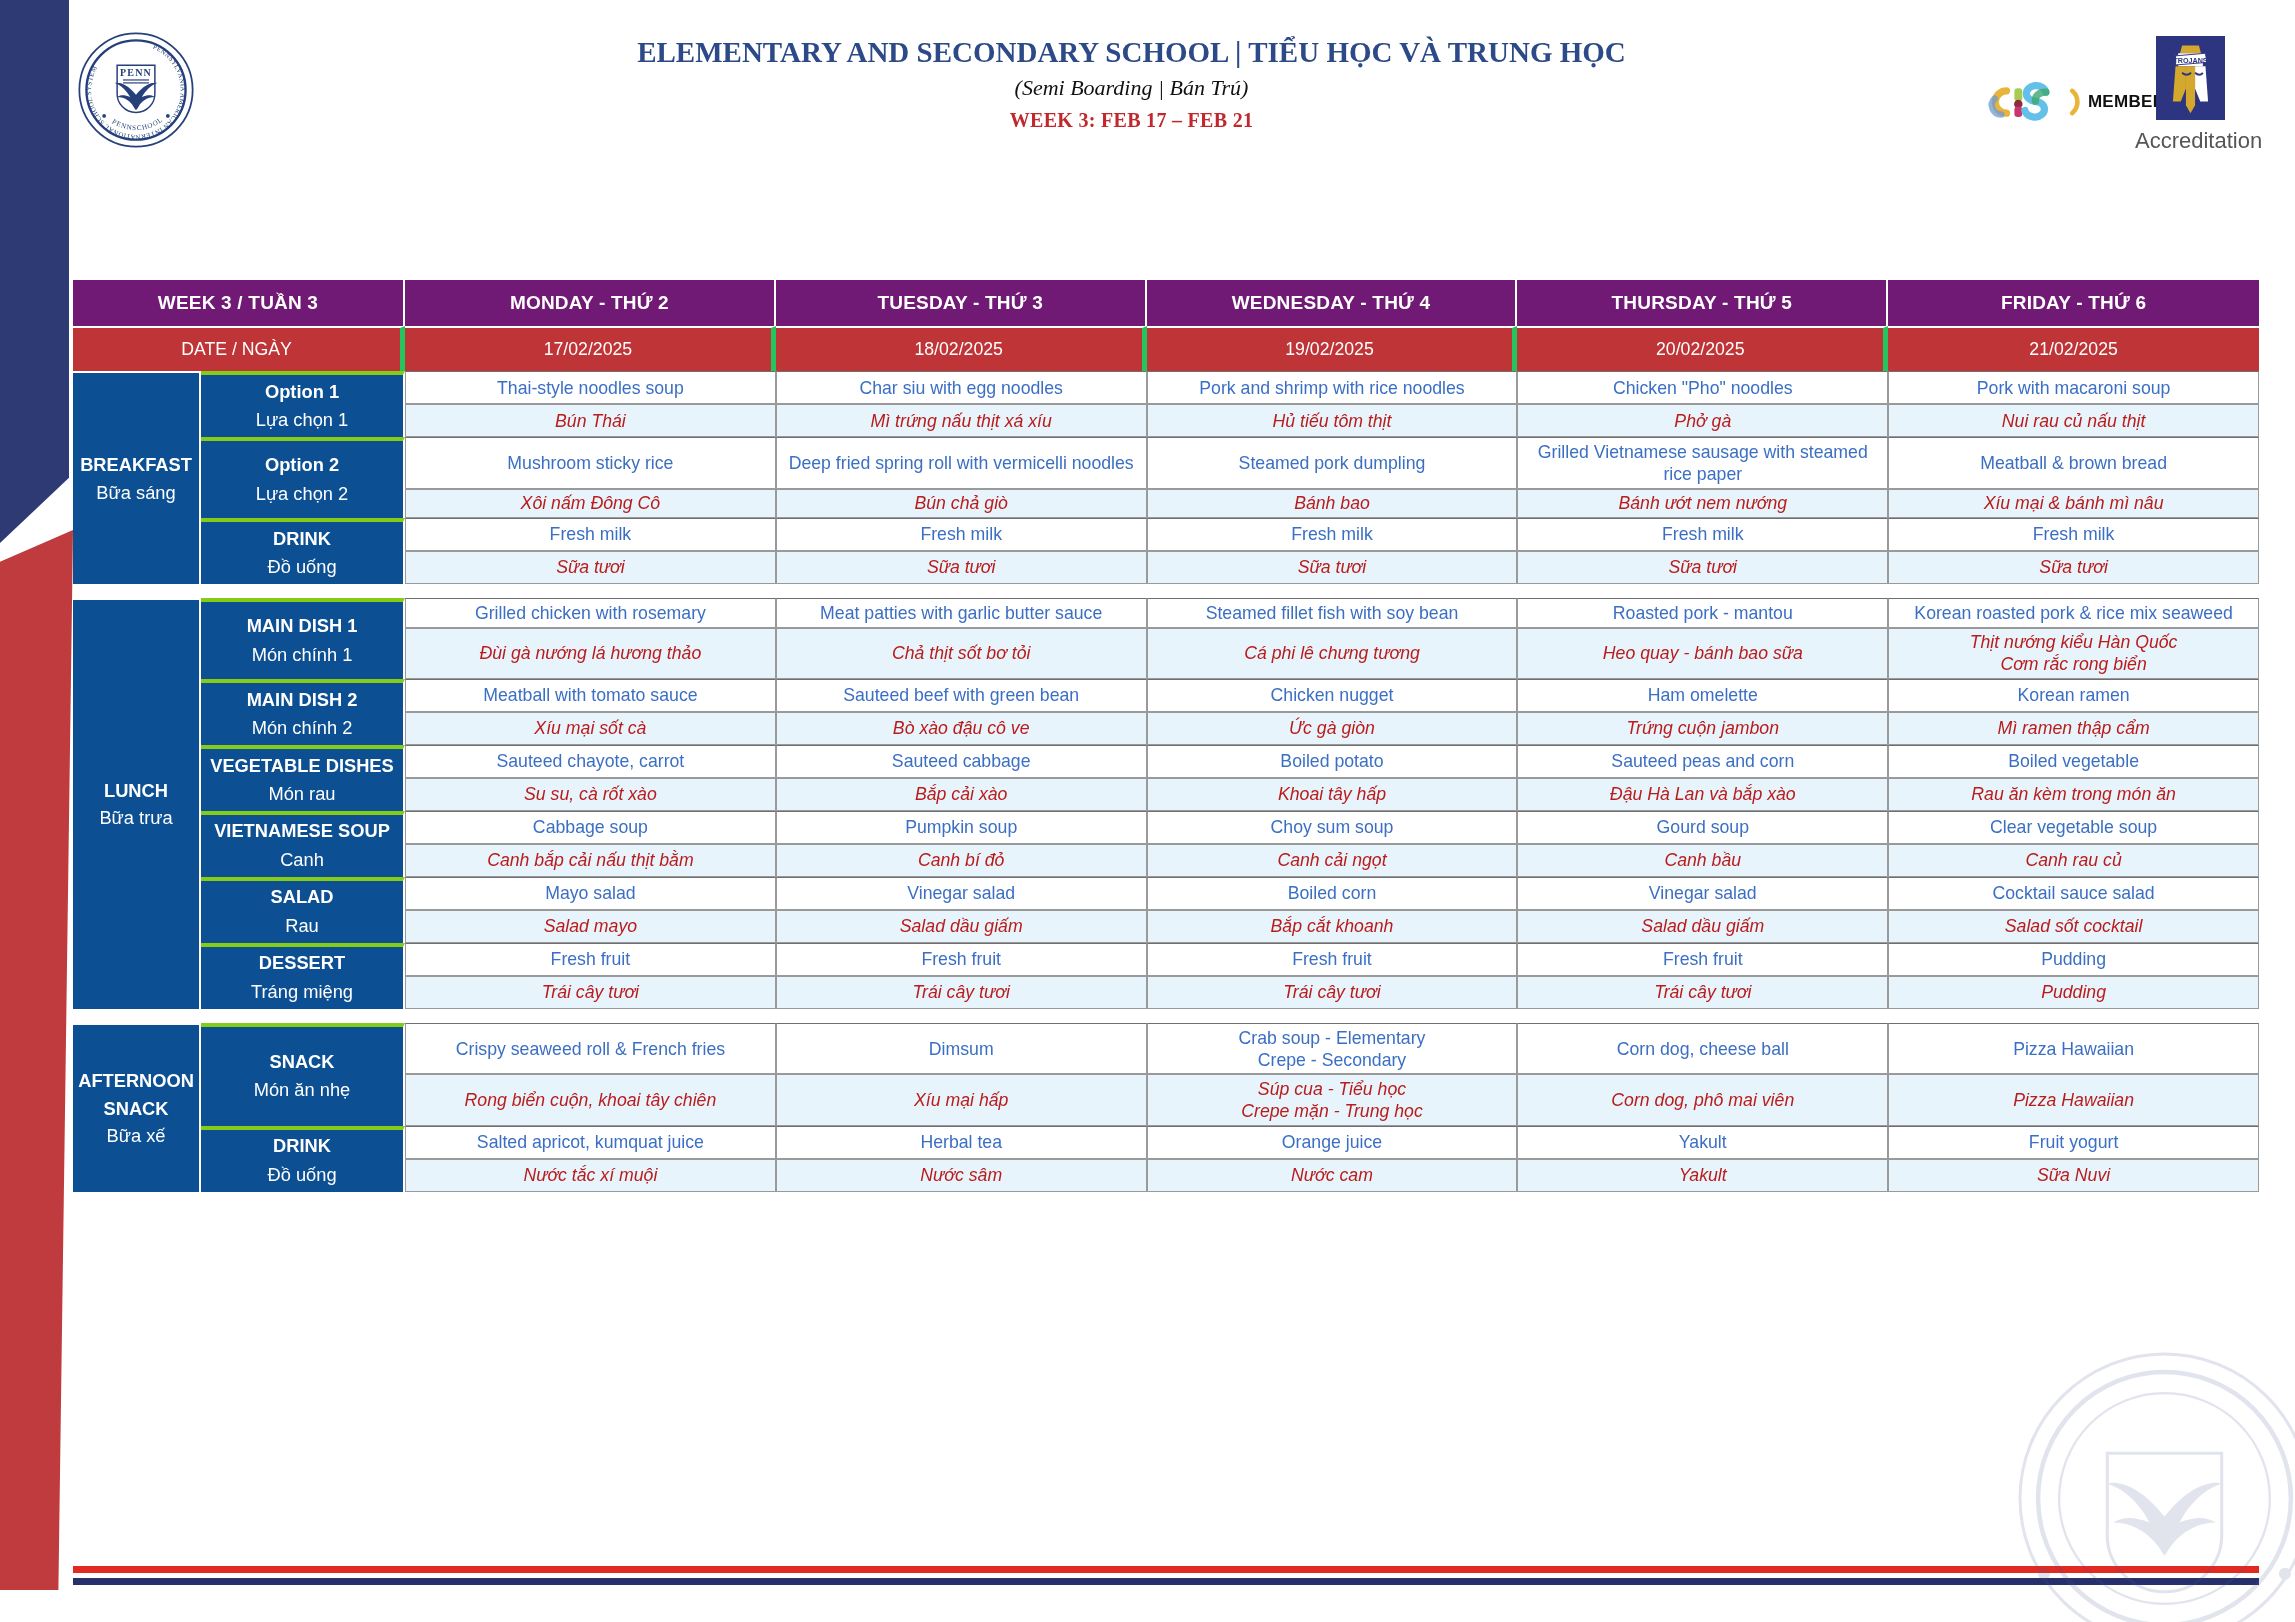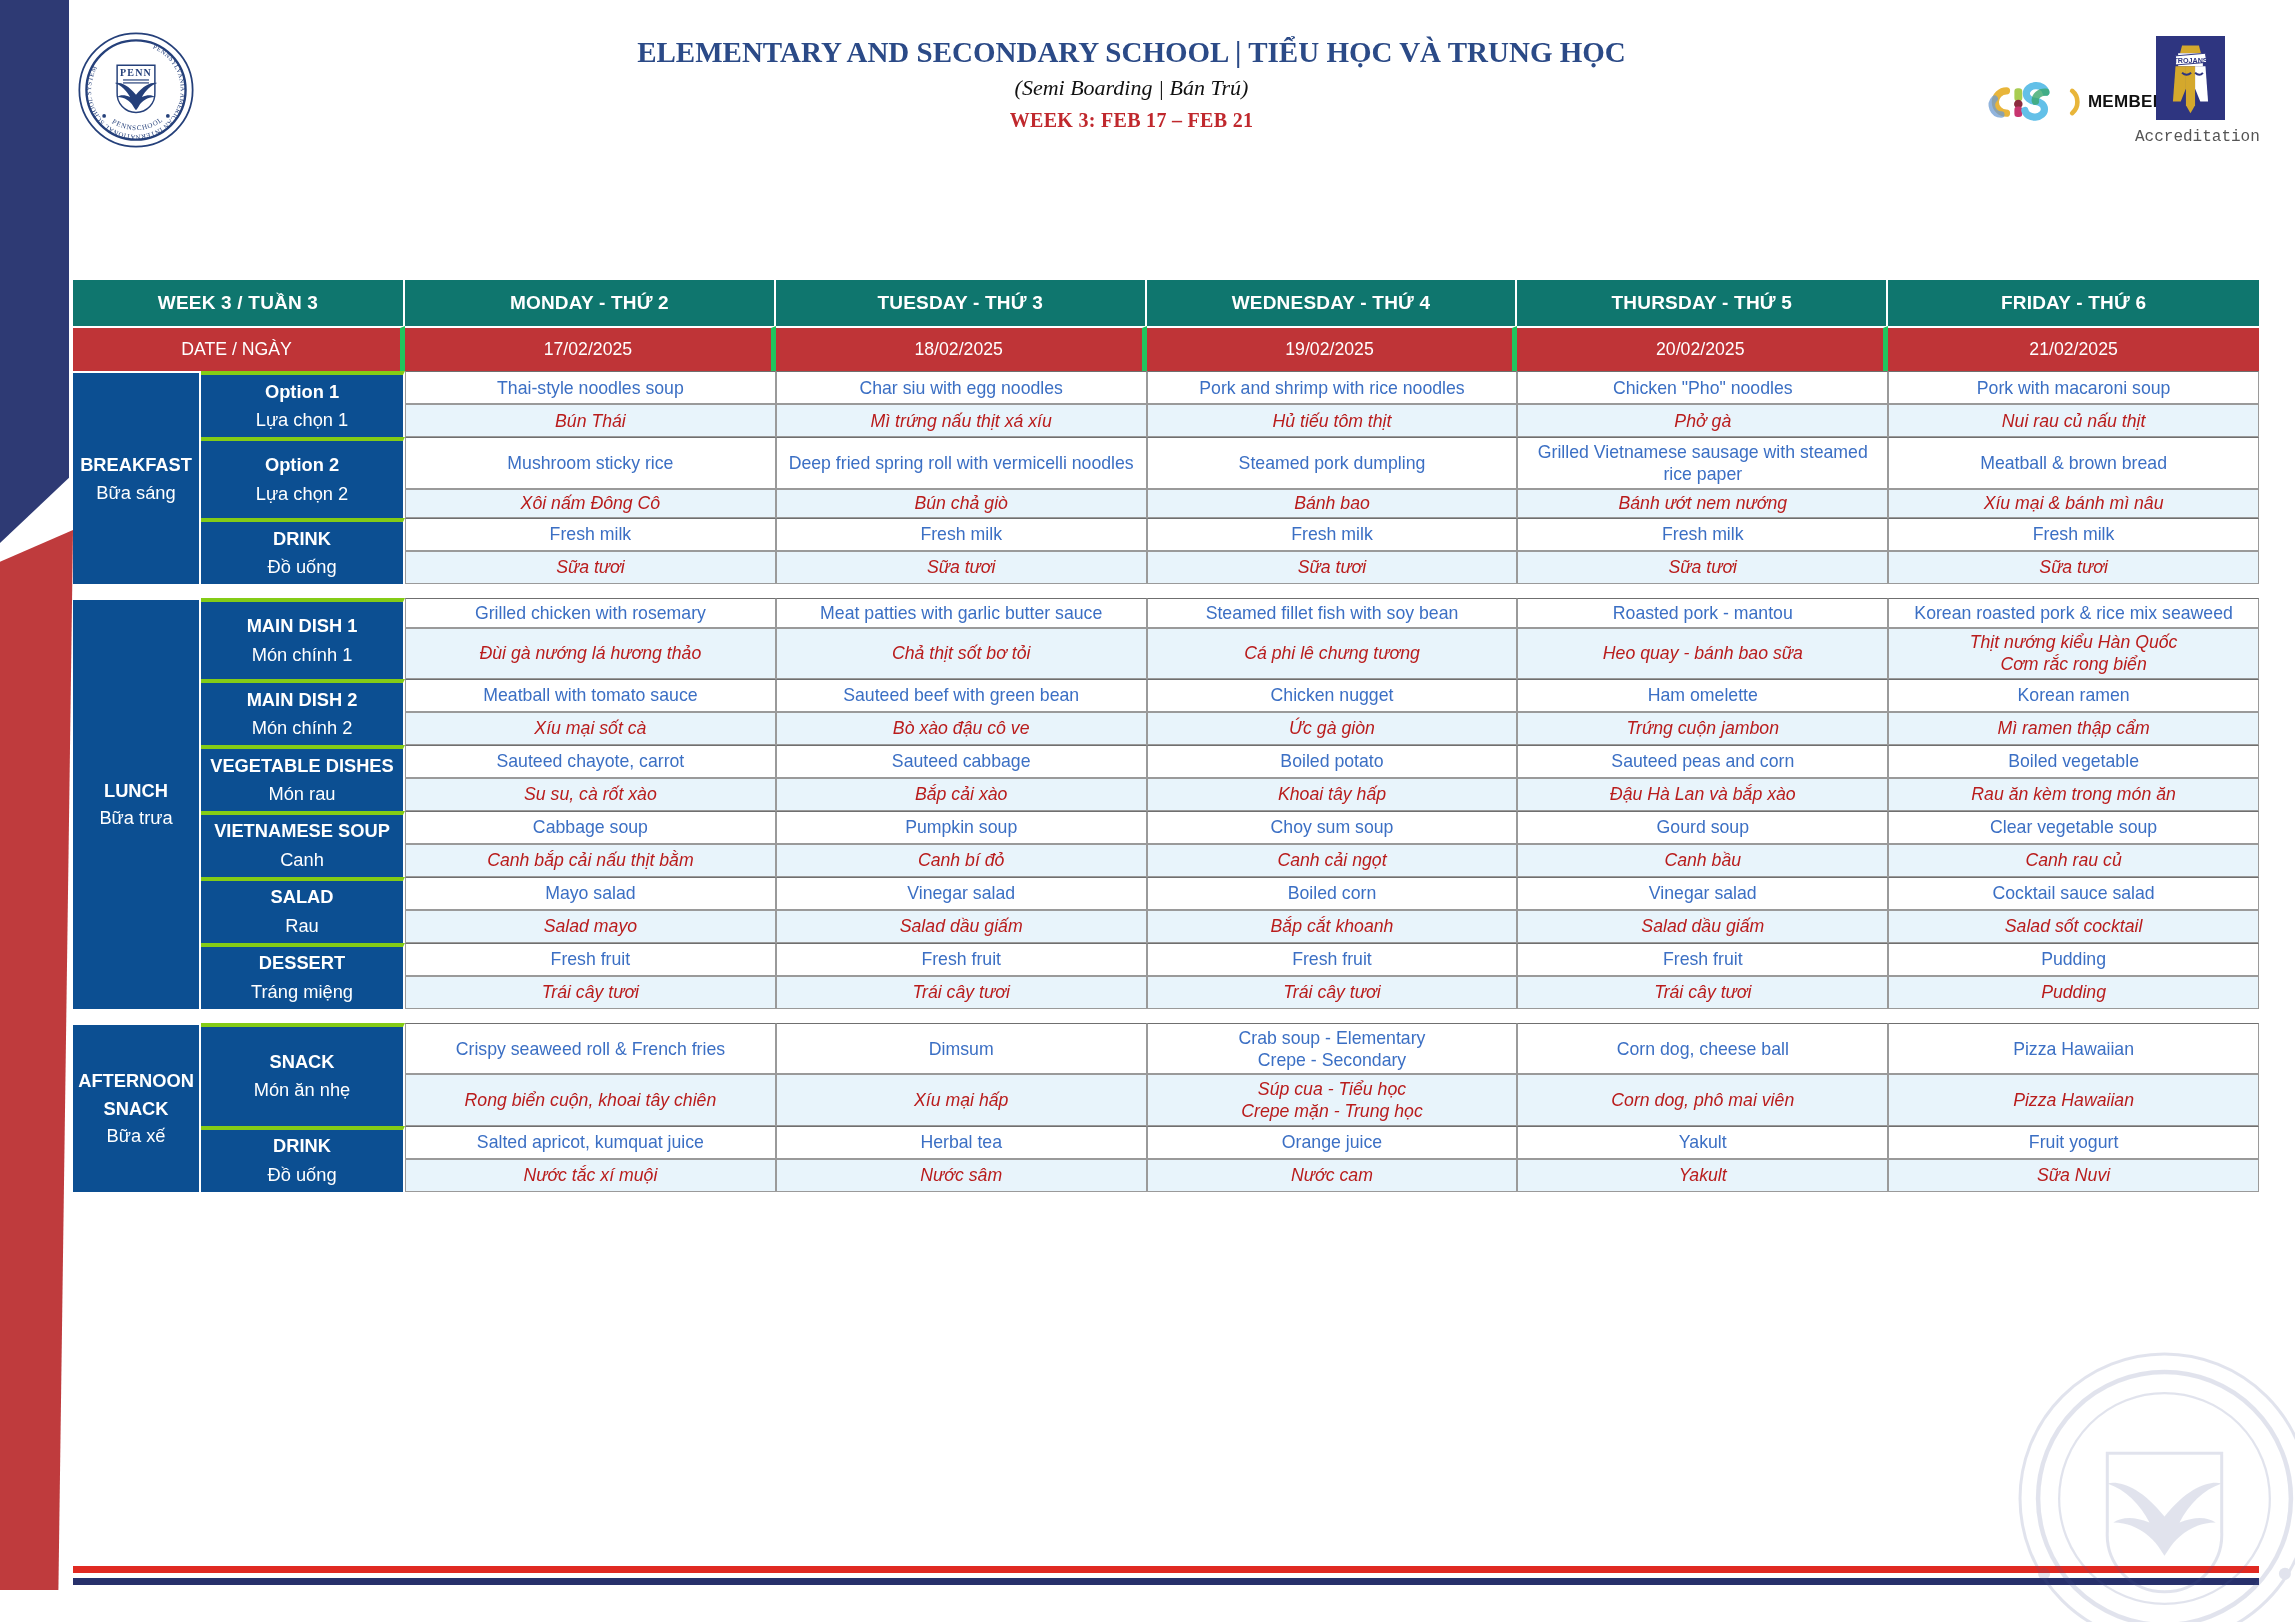--- a/index.html
+++ b/index.html
@@ -29,31 +29,31 @@
     color:#2b4a87;line-height:1.2;margin-top:5.2px;white-space:nowrap;}
   .t-semi{font-family:"Liberation Serif",serif;font-size:22px;font-style:italic;
     color:#111;margin-top:5.2px;}
   .t-week{font-family:"Liberation Serif",serif;font-size:20px;font-weight:bold;
     color:#c0282d;margin-top:8px;letter-spacing:0.3px;}
 
   .cis{position:absolute;left:1975px;top:79px;display:flex;align-items:center;gap:7.9px;}
   .cis-word{font-size:17px;font-weight:bold;color:#111;letter-spacing:0.3px;}
   .accred{position:absolute;left:2135px;top:36px;width:111px;text-align:center;}
   .accred-badge{width:69px;height:84px;background:#2e3580;margin:0 auto;position:relative;text-decoration:underline;}
-  .accred-label{font-size:16px;color:#555;margin-top:7.9px;font-family:Liberation Mono, monospace;}
+  .accred-label{font-size:22px;color:#555;margin-top:7.9px;}
 
   
   table{position:absolute;left:73px;top:280px;width:2186px;border-collapse:separate;
     border-spacing:0;table-layout:fixed;}
   td{vertical-align:middle;text-align:center;padding:2.6px 5.2px;}
 
   .c-lab1{width:128px;}
   .c-lab2{width:204px;}
 
-  .hdr{background:#0f766e;color:#fff;font-size:19px;font-weight:bold;height:41px;
+  .hdr{background:#701a75;color:#fff;font-size:19px;font-weight:bold;height:41px;
     border-right:2px solid #fff;letter-spacing:0.2px;}
   .hdr:last-child{border-right:none;margin-top:44px;}
   .hdr-date{background:#bf3437;color:#fff;font-size:17.7px;height:38px;
     border-top:2px solid #fff;border-right:5px solid #22c55e;}
   .hdr-date:last-child{border-right:none;}
 
   .grp{background:#0c4f92;color:#fff;font-size:18.3px;font-weight:bold;line-height:1.5;
     border-top:2px solid #fff;border-right:2px solid #fff;}
   .grp .vn{font-weight:normal;}
   .sub{background:#0c4f92;color:#fff;font-size:18.3px;font-weight:bold;line-height:1.55;

